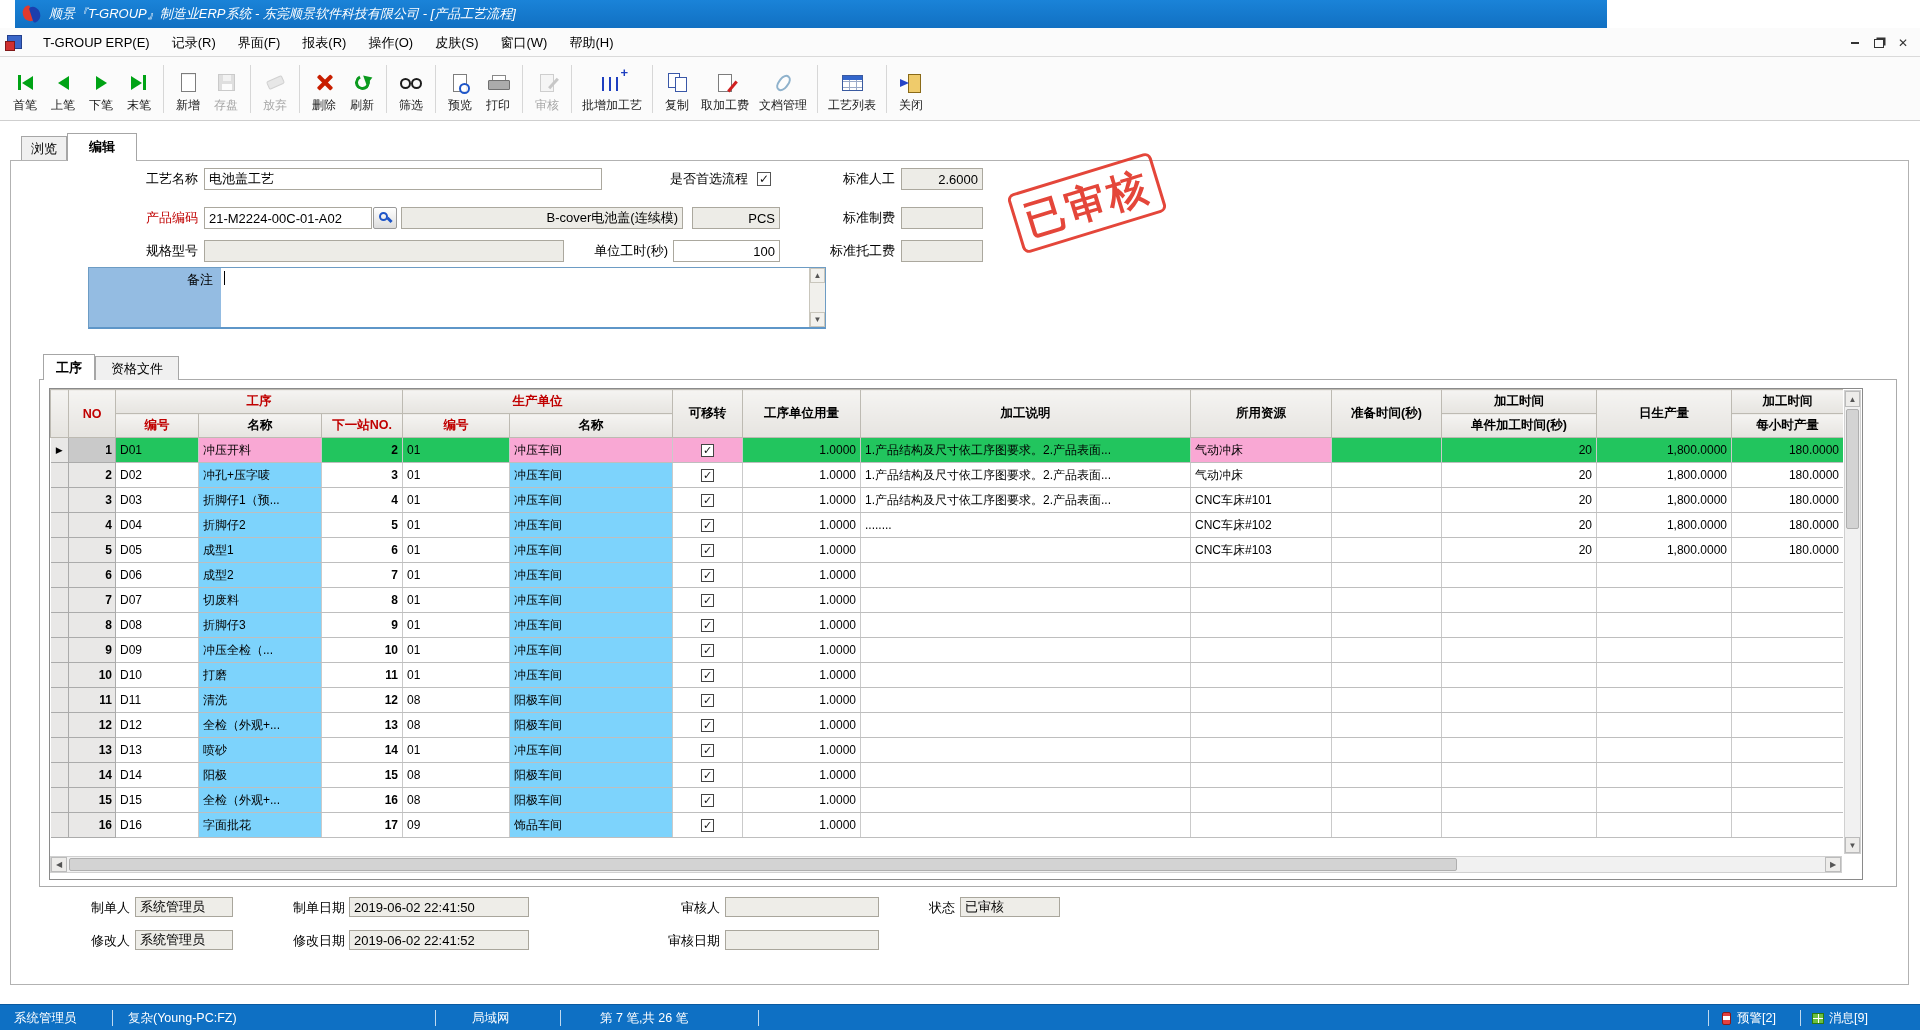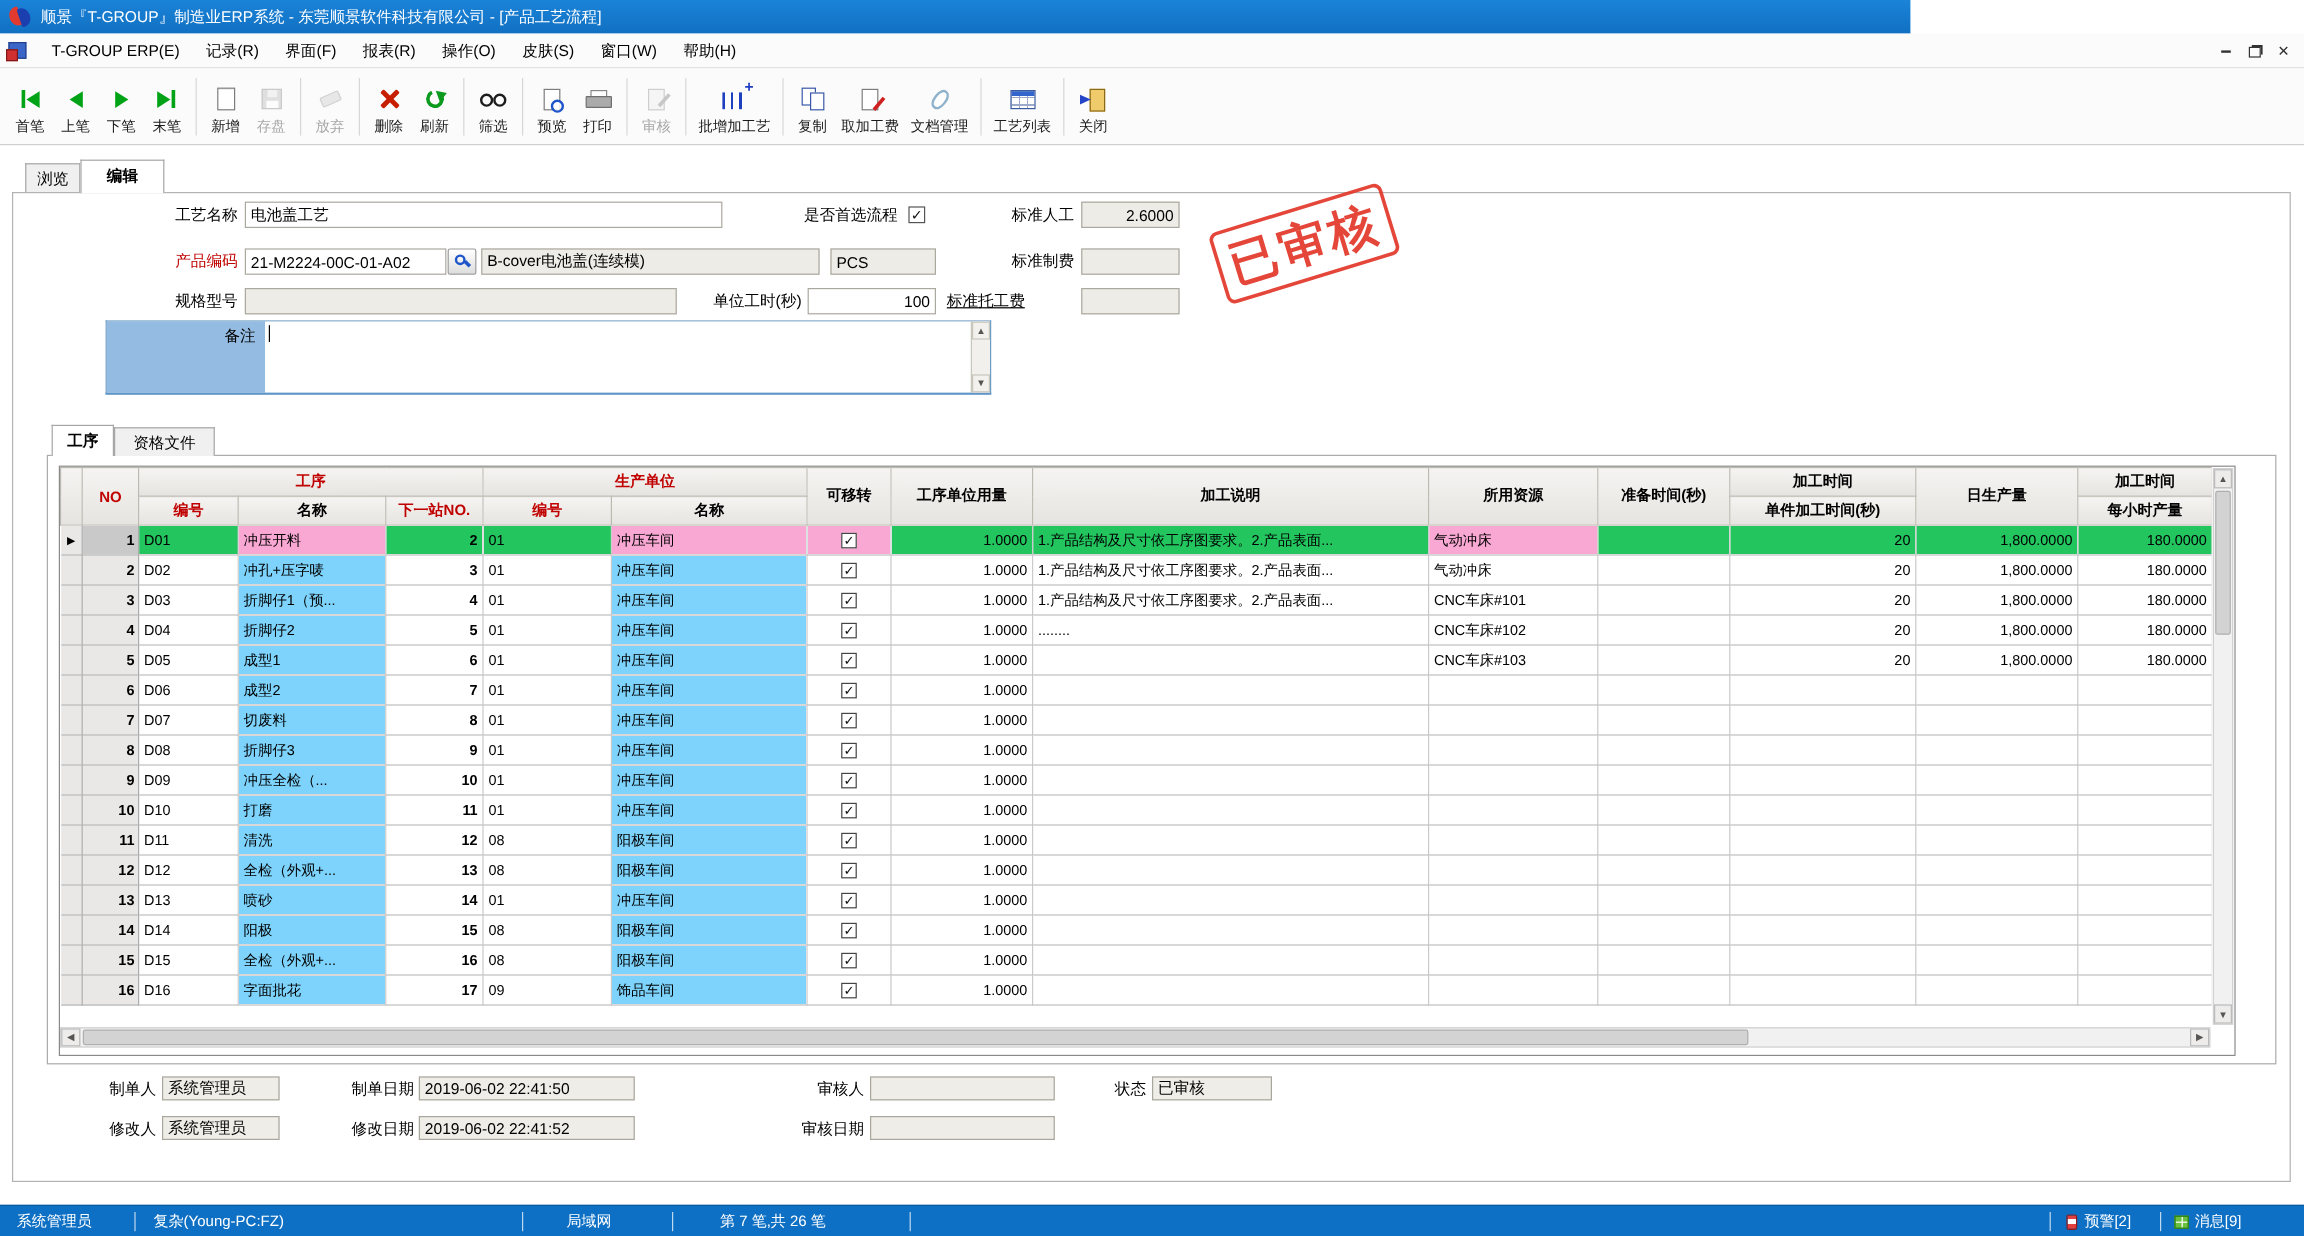--- a/index.html
+++ b/index.html
@@ -1,20 +1,20 @@
 <!DOCTYPE html>
 <html><head>
 <meta charset="utf-8">
 <style>
   *{margin:0;padding:0;box-sizing:border-box;}
   html,body{width:1920px;height:1030px;overflow:hidden;background:#fff;
     font-family:"Liberation Sans","DejaVu Sans",sans-serif;color:#000;}
   
-  .titlebar{position:absolute;left:0;top:0;width:1592px;height:28px;
-    background:linear-gradient(#1A83D8,#1170C2);color:#fff;font-size:13px;}
+  .titlebar{position:absolute;left:15px;top:0;width:1592px;height:28px;
+    background:linear-gradient(#1A83D8,#1170C2);color:#fff;font-size:13px;font-style:italic;}
   .titlebar .logo{position:absolute;left:7px;top:4px;width:20px;height:20px;}
   .titlebar .logo::before{content:"";position:absolute;left:1px;top:2px;width:9px;height:16px;
     background:#E23A2E;border-radius:8px 2px 2px 8px;transform:rotate(-18deg);}
   .titlebar .logo::after{content:"";position:absolute;left:9px;top:2px;width:9px;height:16px;
     background:#1B3FAE;border-radius:2px 8px 8px 2px;transform:rotate(-18deg);}
   .titlebar .ttl{position:absolute;left:34px;top:0;line-height:28px;white-space:nowrap;}
   .winbtn{position:absolute;top:3px;width:36px;height:22px;display:flex;align-items:center;justify-content:center;color:#fff;}
   .wmin::after{content:"";width:11px;height:2px;background:#fff;}
   .wmax::after{content:"";width:10px;height:9px;border:1.5px solid #fff;}
   .wclose{font-size:14px;}
@@ -86,21 +86,21 @@
   
   .edit-panel{position:absolute;left:10px;top:160px;width:1899px;height:825px;border:1px solid #B2B2B2;background:#fff;}
   .rtab{position:absolute;font-size:13px;text-align:center;border:1px solid #A6A6A6;border-bottom:none;cursor:default;}
   .rtab.inactive{left:21px;top:136px;width:46px;height:24px;line-height:24px;background:#F0F0F0;z-index:1;}
   .rtab.active{left:67px;top:133px;width:70px;height:28px;line-height:26px;background:#fff;font-weight:bold;z-index:3;}
   
   .flabel{position:absolute;font-size:13px;text-align:right;line-height:22px;white-space:nowrap;}
   .red{color:#C00000;}
   .inp{position:absolute;height:22px;border:1px solid #ABA89E;background:#fff;font-size:13px;
     font-family:"Liberation Sans","DejaVu Sans",sans-serif;padding:1px 4px;color:#000;}
-  .inp.ro{background:#EDECE7;}
+  .inp.ro{background:#EDECE7;text-align:right;}
   .inp.rnum{text-align:right;}
   .cb{position:absolute;width:14px;height:14px;border:1px solid #555;background:#fff;
     display:flex;align-items:center;justify-content:center;font-size:12px;font-weight:bold;color:#111;line-height:1;}
   .searchbtn{position:absolute;width:24px;height:22px;background:linear-gradient(#fff,#DDD);border:1px solid #9a9a9a;border-radius:2px;}
   .mag{position:absolute;left:5px;top:4px;width:9px;height:9px;border:2px solid #1E55C8;border-radius:50%;}
   .mag::after{content:"";position:absolute;right:-4px;bottom:-4px;width:2.5px;height:6px;background:#1E55C8;transform:rotate(-45deg);}
   .remark-wrap{position:absolute;left:88px;top:267px;width:738px;height:62px;border:1px solid #6D9CC4;border-bottom:2px solid #5E96C8;}
   .remark-label{position:absolute;left:0;top:0;width:132px;height:100%;background:#94BCE2;
     font-size:13px;text-align:right;padding:3px 8px 0 0;}
   .remark-text{position:absolute;left:132px;top:0;width:calc(100% - 148px);height:100%;background:#fff;
@@ -332,21 +332,21 @@
   </div>
 <input class="inp ro" style="left: 401px; top: 207px; width: 282px;" readonly="" value="B-cover电池盖(连续模)">
 <input class="inp ro" style="left: 692px; top: 207px; width: 88px;" readonly="" value="PCS">
 <div class="flabel" style="left:815px;top:207px;width:80px;">标准制费</div>
 <input class="inp ro" style="left: 901px; top: 207px; width: 82px;" readonly="">
 
 <div class="flabel" style="left:80px;top:240px;width:118px;">规格型号</div>
 <input class="inp ro" style="left: 204px; top: 240px; width: 360px;" readonly="">
 <div class="flabel" style="left:580px;top:240px;width:88px;">单位工时(秒)</div>
 <input class="inp rnum" style="left: 673px; top: 240px; width: 107px;" value="100">
-<div class="flabel" style="left:764px;top:240px;width:90px;text-decoration:underline;">标准托工费</div>
+<div class="flabel" style="left:805px;top:240px;width:90px;">标准托工费</div>
 <input class="inp ro" style="left: 901px; top: 240px; width: 82px;" readonly="">
 
 <div class="remark-wrap">
   <div class="remark-label">备注</div>
   <textarea class="remark-text" style=""></textarea>
   <div class="caret"></div>
   <div class="remark-scroll">
     <div class="sbtn" style="top:0;">▲</div>
     <div class="sbtn" style="bottom:0;">▼</div>
   </div>

